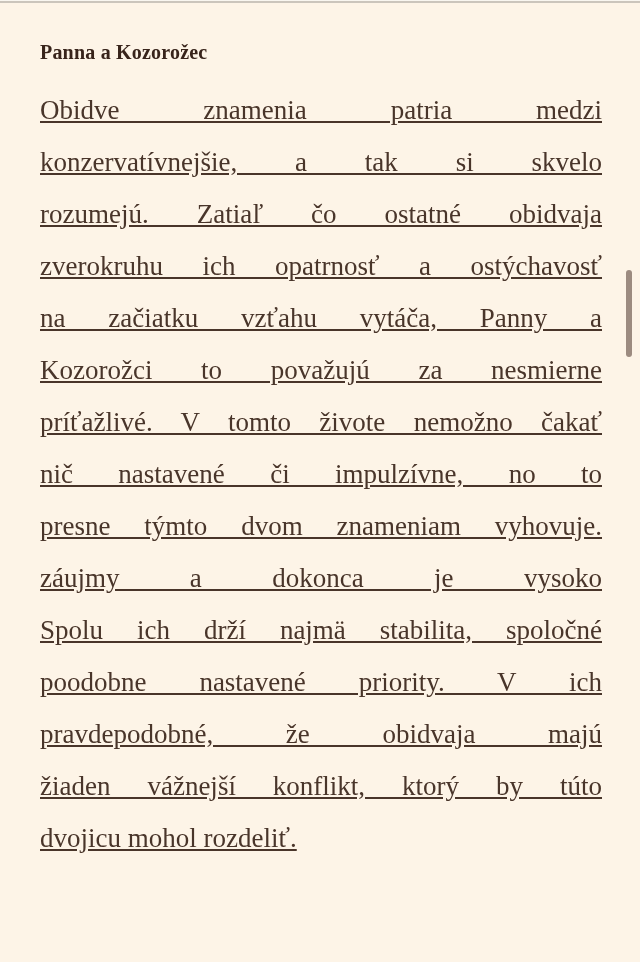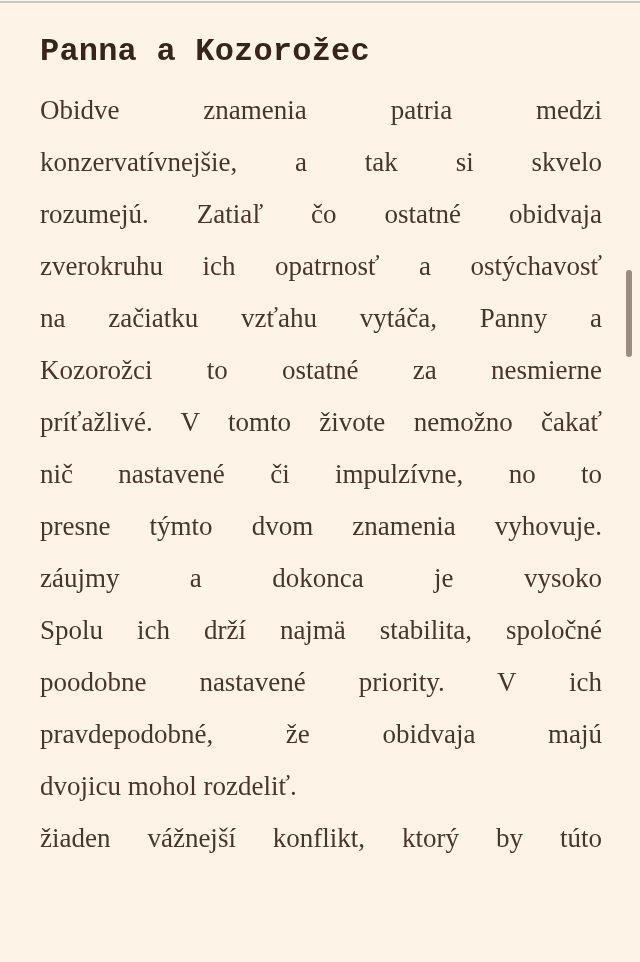--- a/index.html
+++ b/index.html
@@ -19,30 +19,31 @@
   }
   .top-strip{
     height:3px;
     background:var(--topstrip);
     border-bottom:2px solid var(--divider);
   }
   .article{
     padding:30px 38px 0 40px;
   }
   h1.article-title{
-    font-family:Liberation Mono, monospace;
+    font-family:Liberation Serif, serif;
     font-weight:700;
-    font-size:32px;
+    font-size:20px;
     line-height:38px;
     color:var(--heading);
     letter-spacing:0.2px;
   }
   .article-paragraph{
     margin-top:13px;
     color:var(--body);
+    text-decoration:underline;
   }
   .para-line{
     font-size:27px;
     line-height:52px;
     text-align:justify;
     text-align-last:justify;
     -moz-text-align-last:justify;
     white-space:normal;
     color:var(--body);
   }
@@ -67,26 +68,26 @@
 
 <div class="article">
   <h1 class="article-title">Panna a Kozorožec</h1>
 
   <div class="article-paragraph">
       <div class="para-line">Obidve znamenia patria medzi</div>
       <div class="para-line">konzervatívnejšie, a tak si skvelo</div>
       <div class="para-line">rozumejú. Zatiaľ čo ostatné obidvaja</div>
       <div class="para-line">zverokruhu ich opatrnosť a ostýchavosť</div>
       <div class="para-line">na začiatku vzťahu vytáča, Panny a</div>
-      <div class="para-line">Kozorožci to ostatné za nesmierne</div>
+      <div class="para-line">Kozorožci to považujú za nesmierne</div>
       <div class="para-line">príťažlivé. V tomto živote nemožno čakať</div>
       <div class="para-line">nič nastavené či impulzívne, no to</div>
-      <div class="para-line">presne týmto dvom znamenia vyhovuje.</div>
+      <div class="para-line">presne týmto dvom znameniam vyhovuje.</div>
       <div class="para-line">záujmy a dokonca je vysoko</div>
       <div class="para-line">Spolu ich drží najmä stabilita, spoločné</div>
       <div class="para-line">poodobne nastavené priority. V ich</div>
       <div class="para-line">pravdepodobné, že obidvaja majú</div>
+      <div class="para-line">žiaden vážnejší konflikt, ktorý by túto</div>
       <div class="para-line last">dvojicu mohol rozdeliť.</div>
-      <div class="para-line">žiaden vážnejší konflikt, ktorý by túto</div>
     </div>
 </div>
 
 <div class="scrollbar-thumb"></div>
 
 </body></html>

